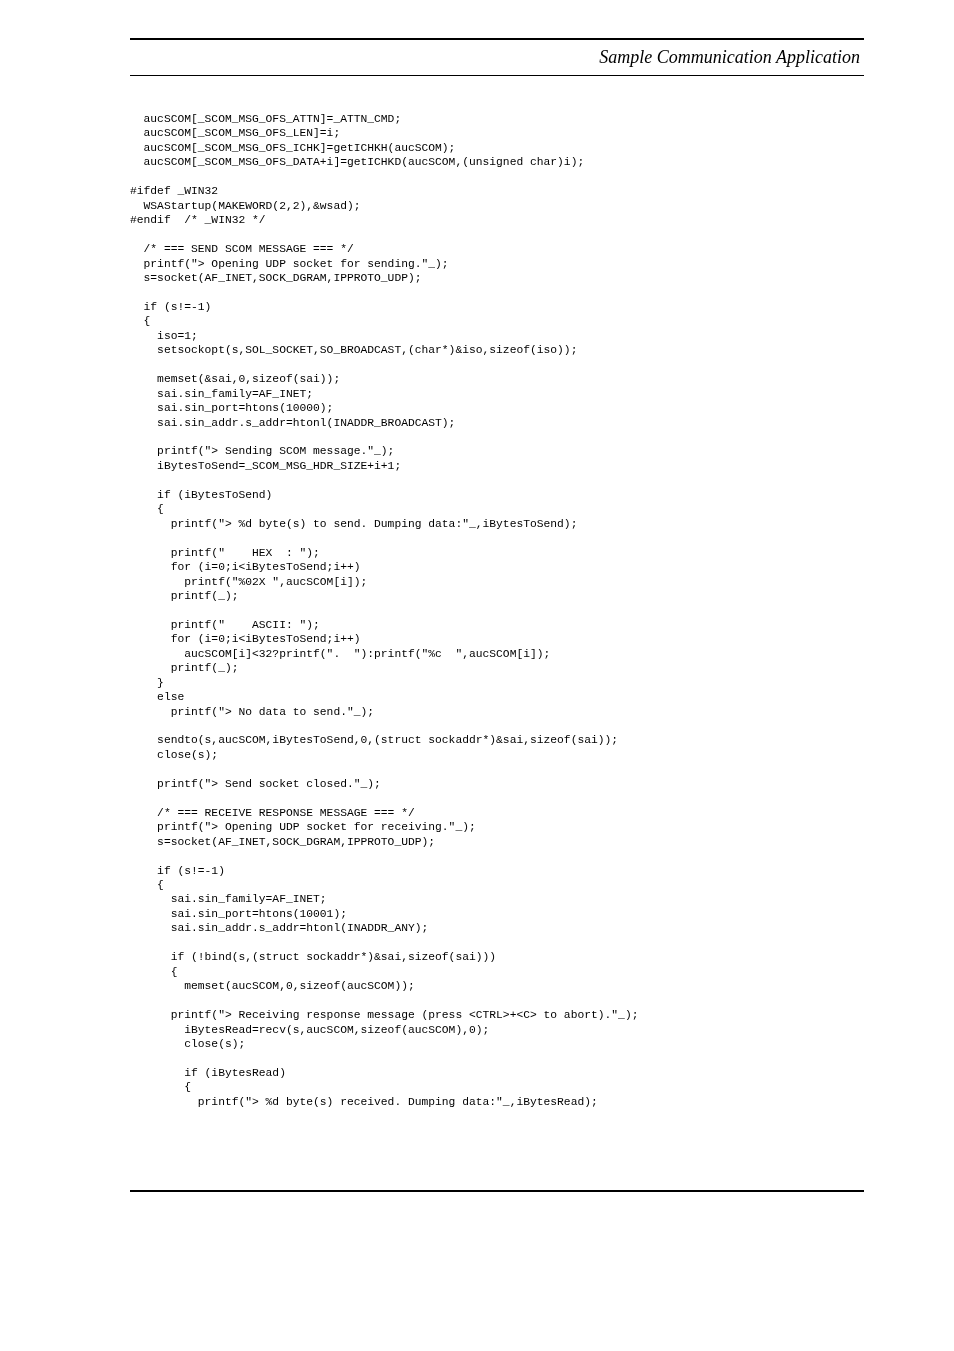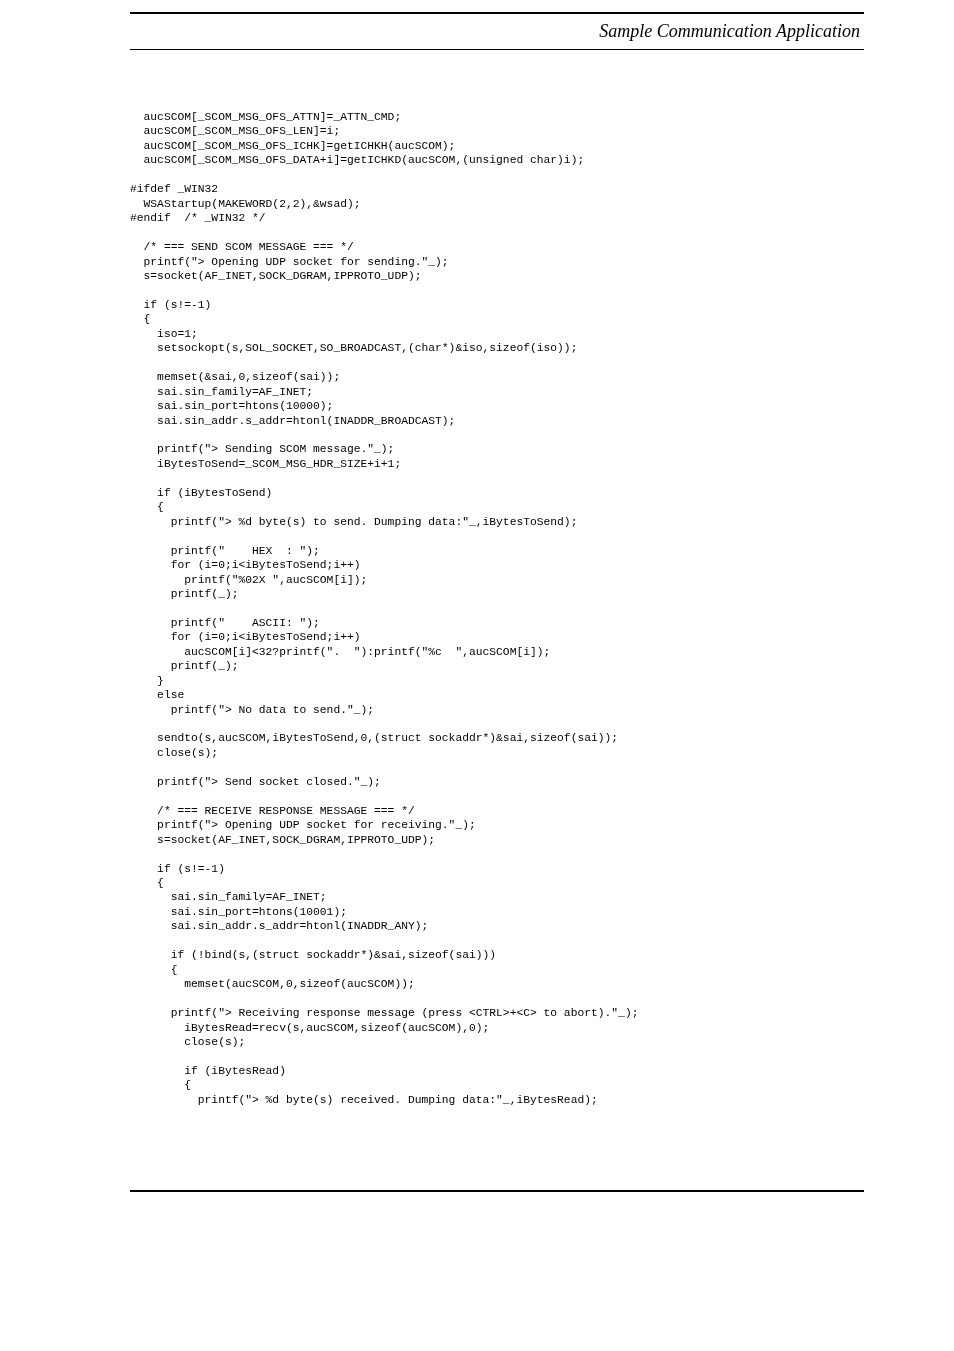--- a/index.html
+++ b/index.html
@@ -6,21 +6,21 @@
     margin: 0;
     padding: 0;
     background: #ffffff;
     font-family: "Times New Roman", Times, serif;
   }
   .page {
     width: 954px;
     height: 1232px;
     position: relative;
     box-sizing: border-box;
-    padding: 12px 90px 50px 130px;
+    padding: 38px 90px 50px 130px;
   }
   .header-line-top {
     border-top: 2px solid #000;
     margin-bottom: 4px;
   }
   .header-line-bottom {
     border-top: 1px solid #000;
     margin-top: 4px;
   }
   .header-title {
@@ -30,21 +30,21 @@
     padding: 3px 4px 3px 0;
     font-family: "Times New Roman", Times, serif;
     font-weight: 500;
   }
   .code-block {
     font-family: "Courier New", Courier, monospace;
     font-size: 11.3px;
     line-height: 1.28;
     white-space: pre;
     color: #000;
-    margin-top: 60px;
+    margin-top: 36px;
   }
   .footer-line {
     position: absolute;
     left: 130px;
     right: 90px;
     bottom: 40px;
     border-top: 2px solid #000;
   }
 </style>
 </head>

